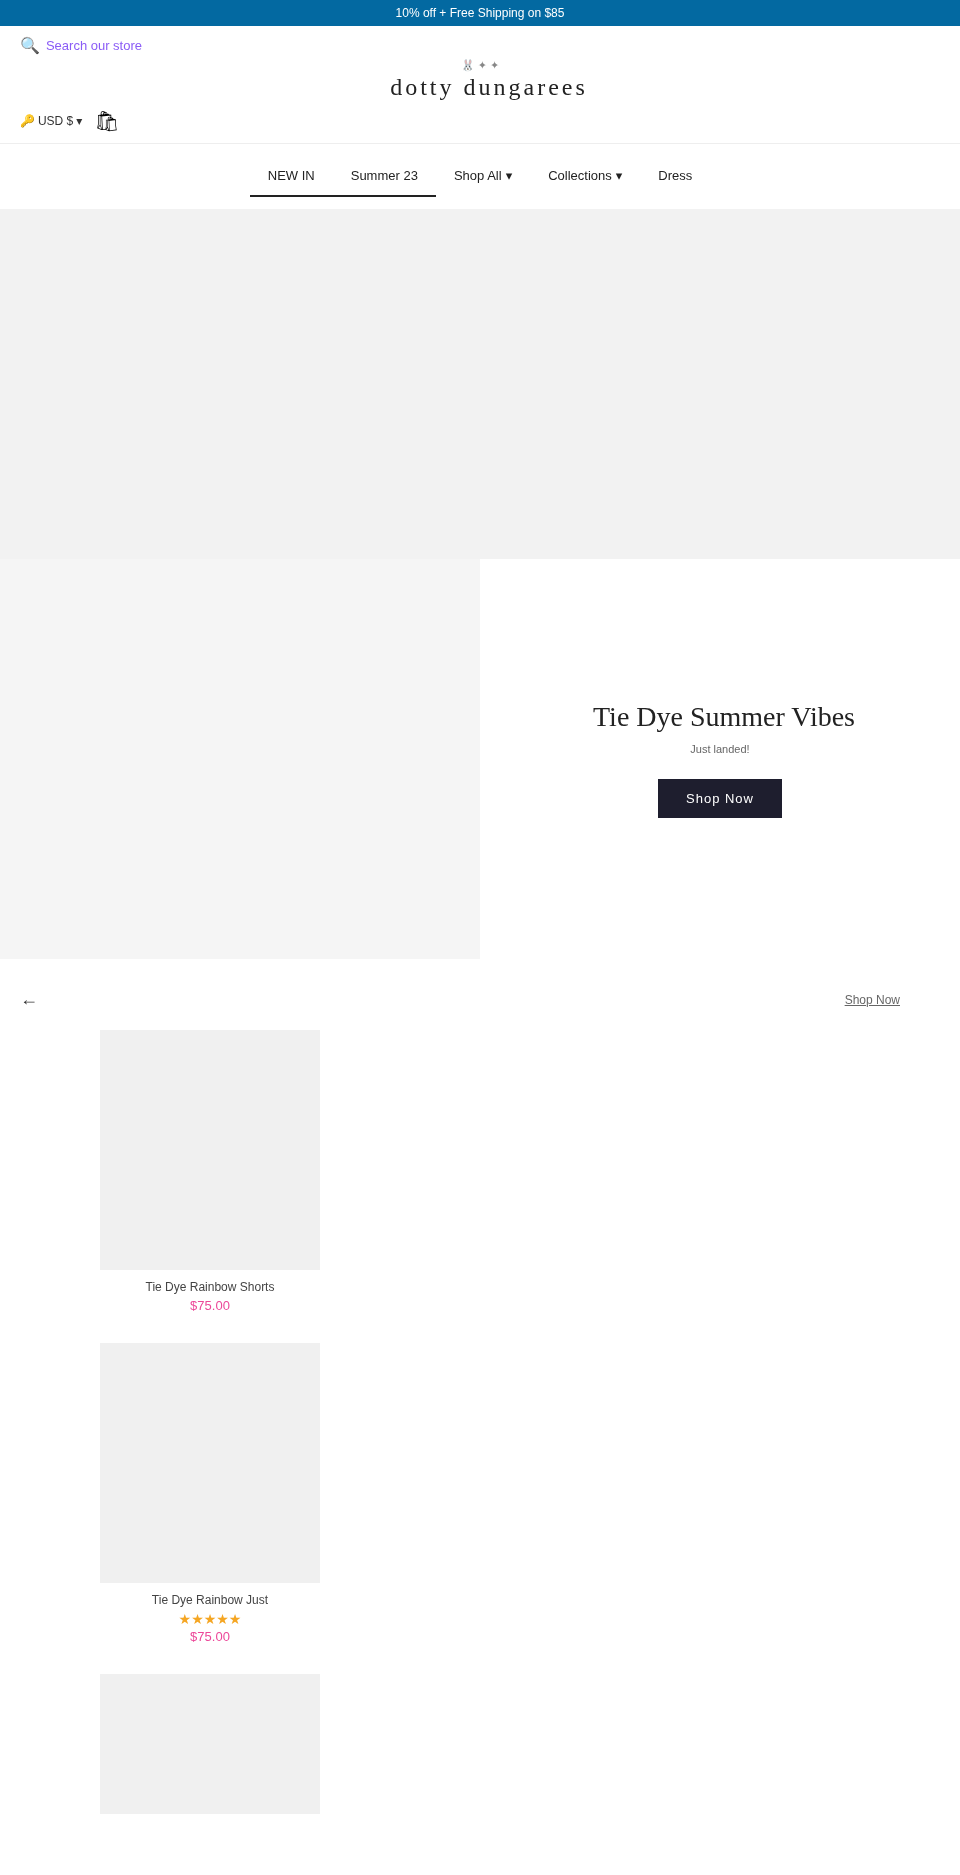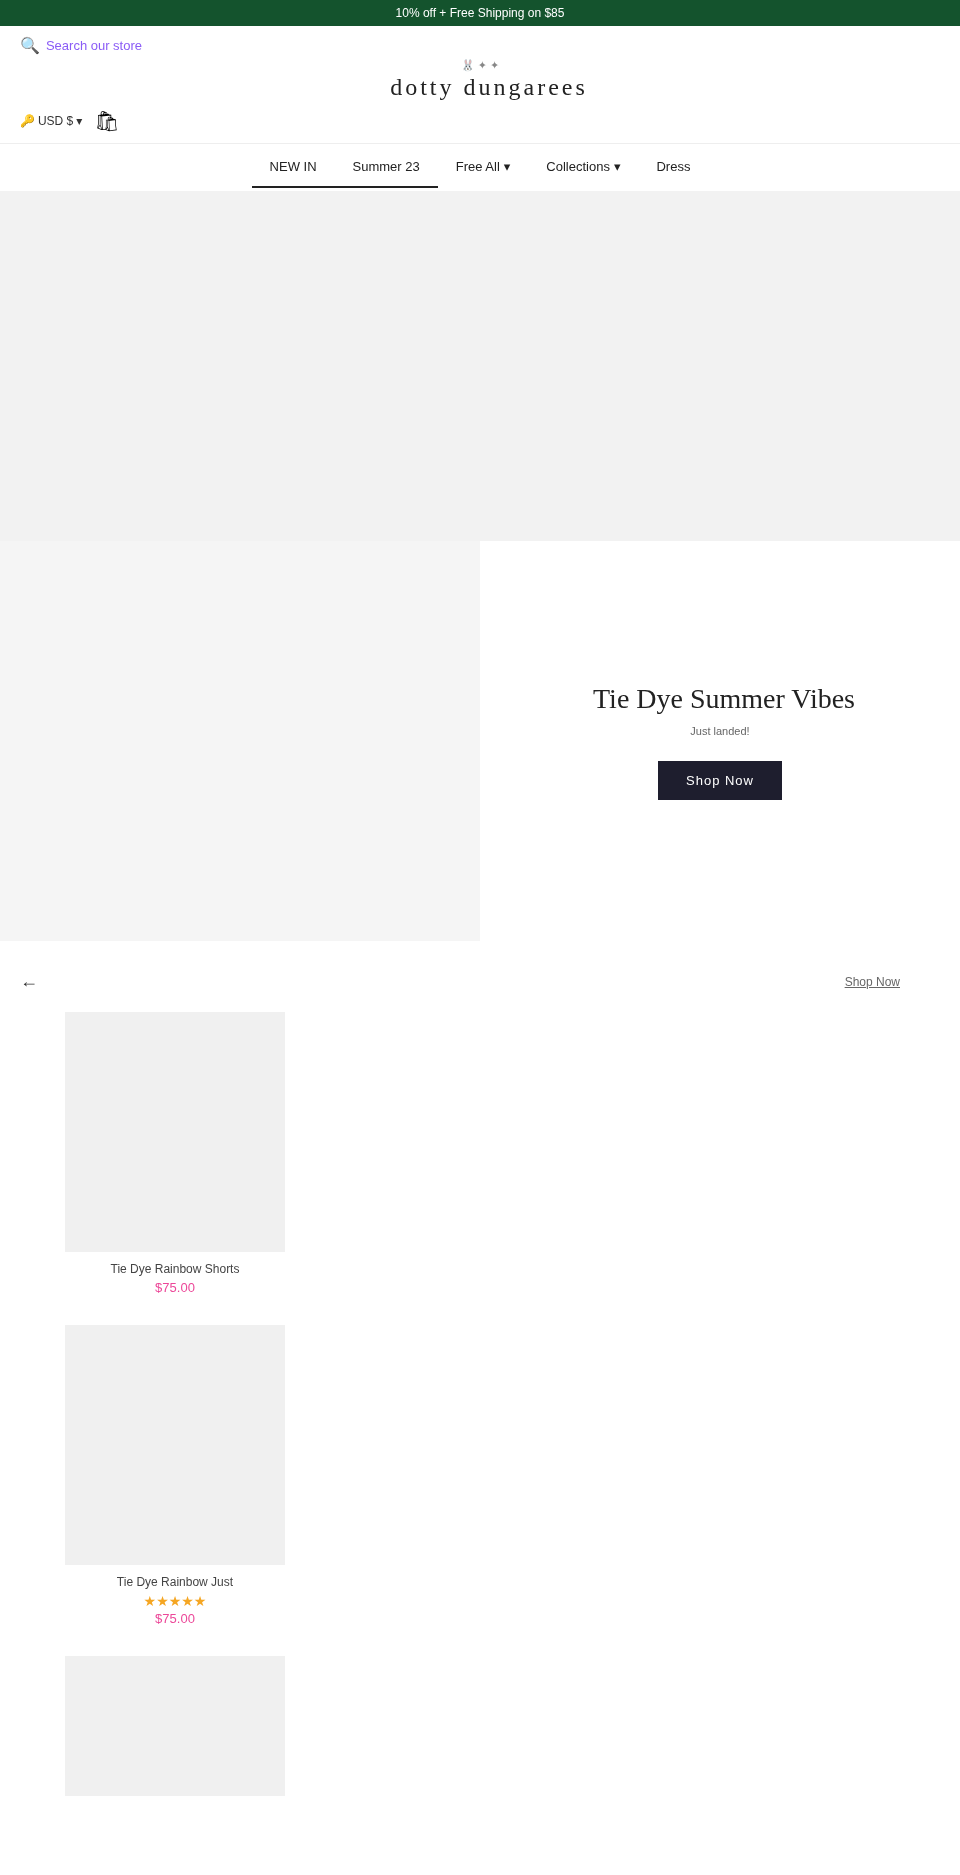--- a/index.html
+++ b/index.html
@@ -1,20 +1,20 @@
 <!DOCTYPE html>
 <html><head>
   <meta charset="utf-8">
   <style>
     * { margin: 0; padding: 0; box-sizing: border-box; }
     body { font-family: Arial, sans-serif; background: #fff; width: 960px; }
 
     
     .top-banner {
-      background: #14532d;
+      background: #0369a1;
       color: #fff;
       text-align: center;
       padding: 6px 0;
       font-size: 12px;
     }
 
     
     .header {
       padding: 10px 20px;
       display: flex;
@@ -65,21 +65,21 @@
       font-size: 20px;
       cursor: pointer;
     }
 
     
     .nav-bar {
       border-top: 1px solid #eee;
       display: flex;
       justify-content: center;
       gap: 0;
-      padding: 3px 20px;
+      padding: 12px 20px;
     }
     .nav-item {
       padding: 12px 18px;
       font-size: 13px;
       color: #222;
       cursor: pointer;
       border-bottom: 2px solid transparent;
       white-space: nowrap;
       display: flex;
       align-items: center;
@@ -171,21 +171,21 @@
       color: #666;
       text-decoration: underline;
       cursor: pointer;
     }
 
     
     .product-grid {
       display: flex;
       flex-direction: column;
       align-items: flex-start;
-      padding: 10px 65px;
+      padding: 10px 100px;
       gap: 30px;
     }
     .product-card {
       width: 220px;
       cursor: pointer;
     }
     .product-image {
       width: 100%;
       height: 240px;
       background: #f0f0f0;
@@ -263,21 +263,21 @@
 </div>
 
 <nav class="nav-bar">
   <div class="nav-item active">
     <span>NEW IN</span>
   </div>
   <div class="nav-item active">
     <span>Summer 23</span>
   </div>
   <div class="nav-item">
-    <span>Free All</span>
+    <span>Shop All</span>
     <span>▾</span>
   </div>
   <div class="nav-item">
     <span>Collections</span>
     <span>▾</span>
   </div>
   <div class="nav-item">
     <span>Dress</span>
   </div>
 </nav>

